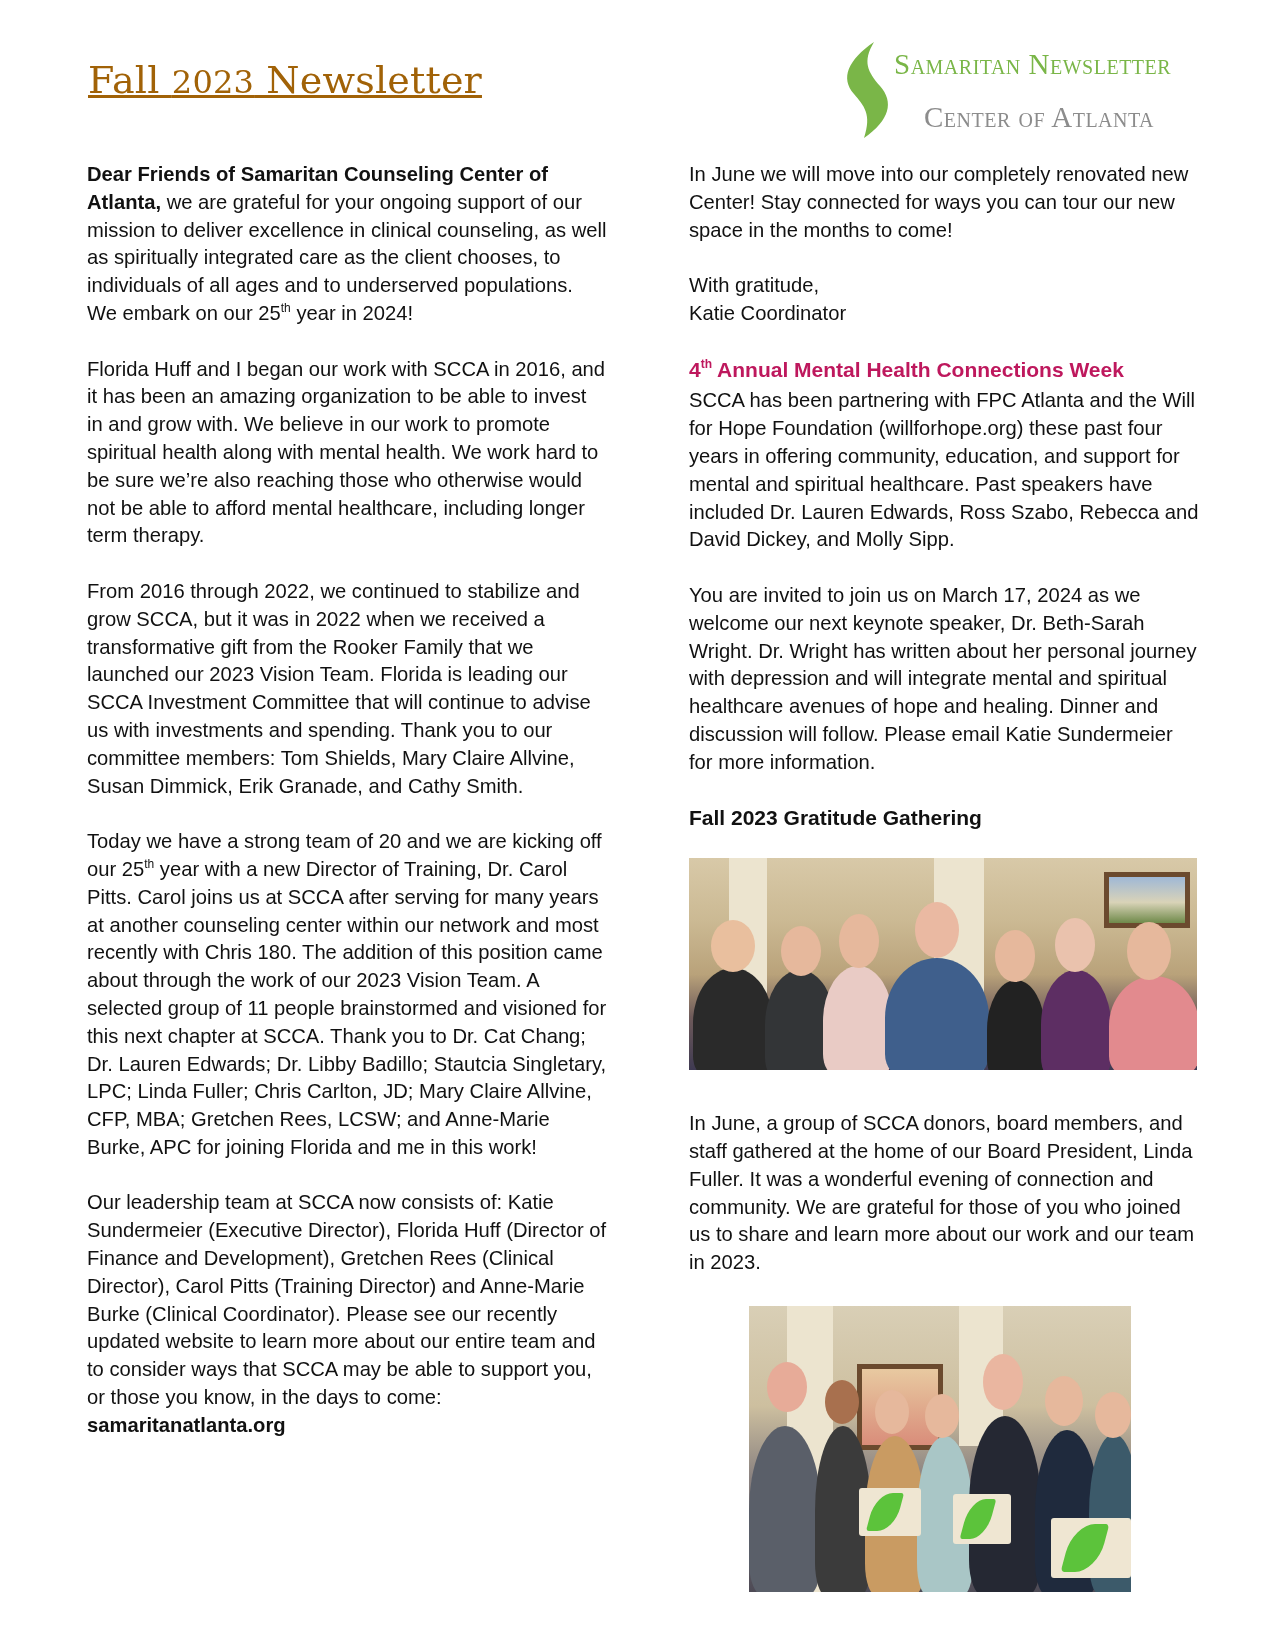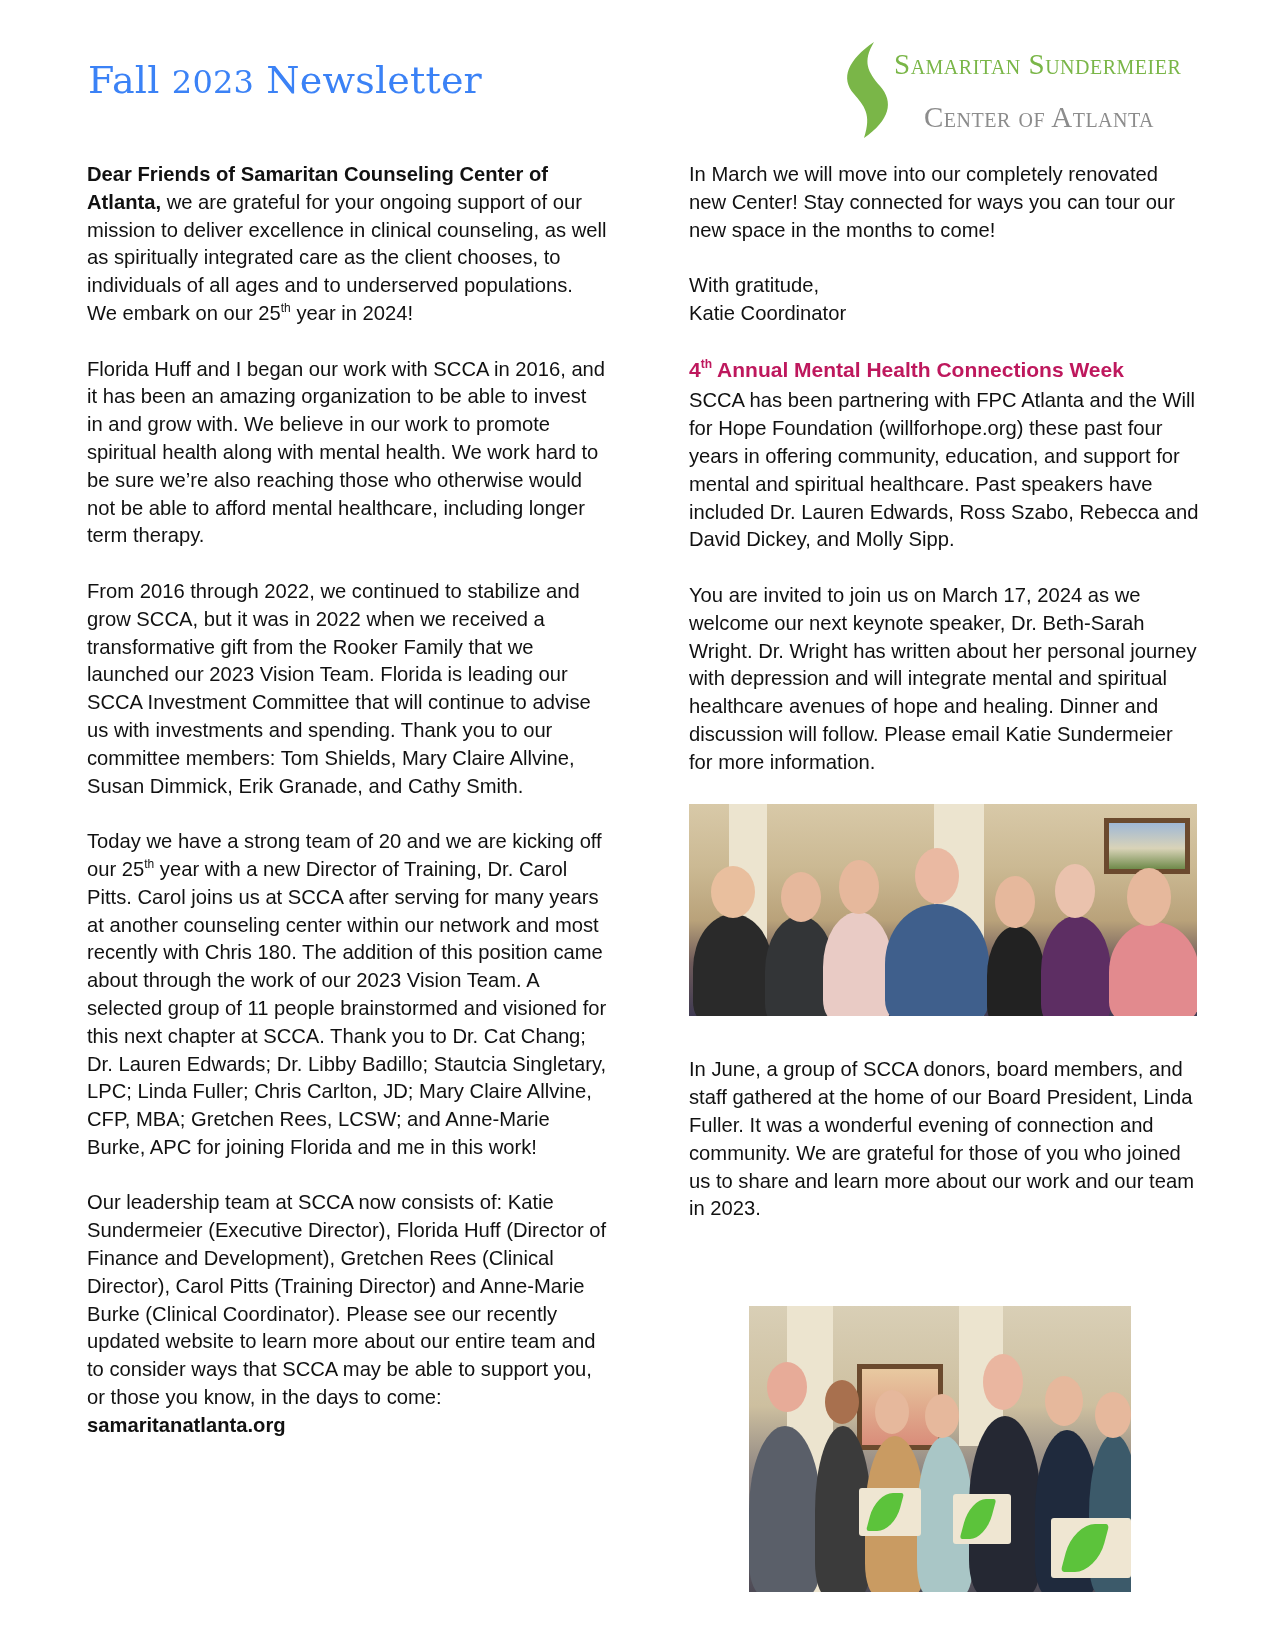--- a/index.html
+++ b/index.html
@@ -2,22 +2,23 @@
 <html><head>
   <meta charset="utf-8">
   <style>
     * { box-sizing: border-box; margin: 0; padding: 0; }
     html, body { width: 1275px; height: 1650px; background: #ffffff; }
     body { position: relative; font-family: "DejaVu Sans", sans-serif; color: #111; overflow: hidden; }
 
     .title {
       position: absolute; left: 88px; top: 58px;
       font-family: "DejaVu Serif", "Liberation Serif", serif;
-      font-size: 38px; color: #3b82f6; letter-spacing: 0.2px;
+      font-size: 38px; color: #a16207; letter-spacing: 0.2px;
       white-space: nowrap;
+      text-decoration: underline;
     }
     .title .yr { font-size: 32px; }
 
     .logo { position: absolute; left: 838px; top: 40px; width: 400px; height: 100px; }
     .logo svg.leaf { position: absolute; left: 0; top: 2px; }
     .logo .l1, .logo .l2 {
       position: absolute; font-family: "Liberation Serif", "DejaVu Serif", serif;
       white-space: nowrap; font-variant: small-caps; letter-spacing: 0.5px;
     }
     .logo .l1 { left: 56px; top: 8px; font-size: 29px; color: #7ab648; }
@@ -50,47 +51,48 @@
   </style>
 </head>
 <body>
 
 <div class="title"><span>Fall </span><span class="yr">2023</span><span> Newsletter</span></div>
 
 <div class="logo">
   <svg class="leaf" width="60" height="96" viewBox="0 0 60 96">
     <path d="M36 0 C10 18 2 36 16 52 C26 64 34 72 26 96 C52 78 56 60 42 44 C30 30 24 20 36 0 Z" fill="#7ab648"></path>
   </svg>
-  <div class="l1">Samaritan Sundermeier</div>
+  <div class="l1">Samaritan Newsletter</div>
   <div class="l2">Center of Atlanta</div>
 </div>
 
 <div class="col col-left">
   <p class="para"><b>Dear Friends of Samaritan Counseling Center of Atlanta,</b><span> we are grateful for your ongoing support of our mission to deliver excellence in clinical counseling, as well as spiritually integrated care as the client chooses, to individuals of all ages and to underserved populations. We embark on our 25</span><sup>th</sup><span> year in 2024!</span></p>
 
   <p class="para">Florida Huff and I began our work with SCCA in 2016, and it has been an amazing organization to be able to invest in and grow with. We believe in our work to promote spiritual health along with mental health. We work hard to be sure we’re also reaching those who otherwise would not be able to afford mental healthcare, including longer term therapy.</p>
 
   <p class="para">From 2016 through 2022, we continued to stabilize and grow SCCA, but it was in 2022 when we received a transformative gift from the Rooker Family that we launched our 2023 Vision Team. Florida is leading our SCCA Investment Committee that will continue to advise us with investments and spending. Thank you to our committee members: Tom Shields, Mary Claire Allvine, Susan Dimmick, Erik Granade, and Cathy Smith.</p>
 
   <p class="para"><span>Today we have a strong team of 20 and we are kicking off our 25</span><sup>th</sup><span> year with a new Director of Training, Dr. Carol Pitts. Carol joins us at SCCA after serving for many years at another counseling center within our network and most recently with Chris 180. The addition of this position came about through the work of our 2023 Vision Team. A selected group of 11 people brainstormed and visioned for this next chapter at SCCA. Thank you to Dr. Cat Chang; Dr. Lauren Edwards; Dr. Libby Badillo; Stautcia Singletary, LPC; Linda Fuller; Chris Carlton, JD; Mary Claire Allvine, CFP, MBA; Gretchen Rees, LCSW; and Anne-Marie Burke, APC for joining Florida and me in this work!</span></p>
 
   <p class="para"><span>Our leadership team at SCCA now consists of: Katie Sundermeier (Executive Director), Florida Huff (Director of Finance and Development), Gretchen Rees (Clinical Director), Carol Pitts (Training Director) and Anne-Marie Burke (Clinical Coordinator). Please see our recently updated website to learn more about our entire team and to consider ways that SCCA may be able to support you, or those you know, in the days to come: </span><b>samaritanatlanta.org</b></p>
 </div>
 
 <div class="col col-right">
-  <p class="para">In March we will move into our completely renovated new Center! Stay connected for ways you can tour our new space in the months to come!</p>
+  <p class="para">In June we will move into our completely renovated new Center! Stay connected for ways you can tour our new space in the months to come!</p>
 
   <p>With gratitude,</p>
   <p class="para">Katie Coordinator</p>
 
   <h2 class="green-heading"><span>4</span><sup>th</sup><span> Annual Mental Health Connections Week</span></h2>
 
   <p class="para">SCCA has been partnering with FPC Atlanta and the Will for Hope Foundation (willforhope.org) these past four years in offering community, education, and support for mental and spiritual healthcare. Past speakers have included Dr. Lauren Edwards, Ross Szabo, Rebecca and David Dickey, and Molly Sipp.</p>
   <p class="para">You are invited to join us on March 17, 2024 as we welcome our next keynote speaker, Dr. Beth-Sarah Wright. Dr. Wright has written about her personal journey with depression and will integrate mental and spiritual healthcare avenues of hope and healing. Dinner and discussion will follow. Please email Katie Sundermeier for more information.</p>
 
+  <h2 class="black-heading">Fall 2023 Gratitude Gathering</h2>
 
   <div class="photo photo1">
     <div class="pillar" style="left:40px;top:0;width:38px;height:212px;"></div>
     <div class="pillar" style="left:245px;top:0;width:50px;height:212px;"></div>
     <div class="frame" style="left:415px;top:14px;width:86px;height:56px;">
         <div></div>
       </div>
     <div class="person" style="left:4px;top:110px;width:80px;height:110px;background:#2a2a2a;"></div>
     <div class="head" style="left:22px;top:62px;width:44px;height:52px;background:#e9bf9e;"></div>
     <div class="person" style="left:76px;top:112px;width:70px;height:110px;background:#333537;"></div>

